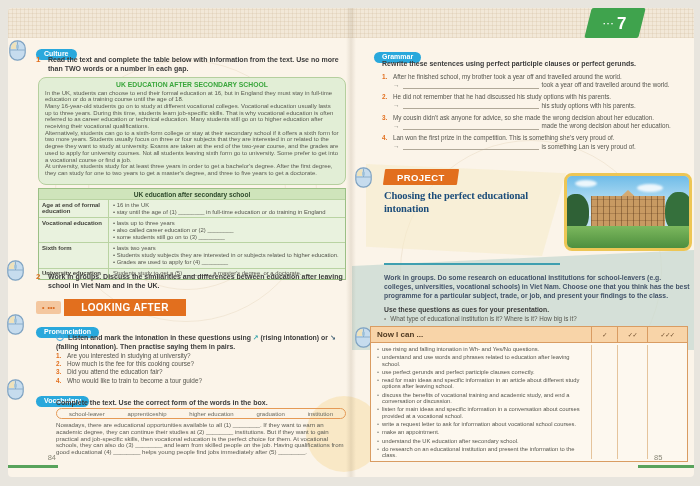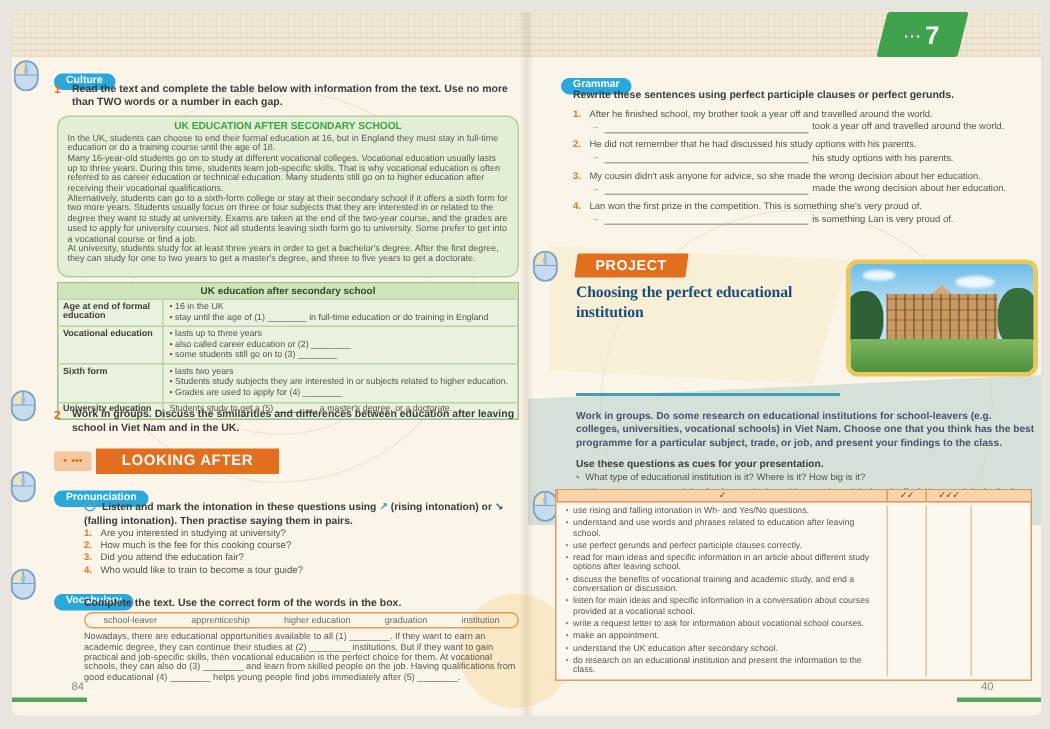--- a/index.html
+++ b/index.html
@@ -353,21 +353,21 @@
   <div class="project-photo">
     <div class="ph-sky"></div>
     <div class="ph-cloud" style="left:8px;top:4px;width:22px;height:7px;"></div>
     <div class="ph-cloud" style="left:70px;top:8px;width:26px;height:8px;"></div>
     <div class="ph-gable"></div>
     <div class="ph-building"></div>
     <div class="ph-tree" style="left:-4px;bottom:16px;width:26px;height:38px;"></div>
     <div class="ph-tree" style="right:-4px;bottom:16px;width:28px;height:40px;background:#35703c;"></div>
     <div class="ph-lawn"></div>
   </div>
-  <div class="project-title">Choosing the perfect educational institution</div>
+  <div class="project-title">Choosing the perfect educational intonation</div>
   <span class="title-rule"></span>
   <div class="project-intro">Work in groups. Do some research on educational institutions for school-leavers (e.g. colleges, universities, vocational schools) in Viet Nam. Choose one that you think has the best programme for a particular subject, trade, or job, and present your findings to the class.</div>
   <div class="cues-heading">Use these questions as cues for your presentation.</div>
   <div>
       <div class="cue-row">
       <span class="blt">•</span>
       <span class="txt">What type of educational institution is it? Where is it? How big is it?</span>
     </div>
       <div class="cue-row">
       <span class="blt">•</span>
@@ -387,20 +387,21 @@
 <svg class="abs mouse" style="left:355px;top:327px;" viewBox="0 0 17 21">
   <rect x="0.8" y="0.8" width="15.4" height="19.4" rx="7.5" fill="#c6dcee" stroke="#7fa3c2" stroke-width="1.2"></rect>
   <path d="M2 8 Q2 2.5 7.5 2 L7.5 9 L2 9 Z" fill="#efe2bb"></path>
   <line x1="8.5" y1="1.5" x2="8.5" y2="10" stroke="#7fa3c2" stroke-width="0.8"></line>
   <line x1="1.2" y1="10" x2="15.8" y2="10" stroke="#7fa3c2" stroke-width="0.8"></line>
   <rect x="7.2" y="4.5" width="2.6" height="4.5" rx="1.3" fill="#9cc0da"></rect>
 </svg>
 
 <div class="abs nic-box">
   <div class="nic-head">
+    <div class="ttl">Now I can ...</div>
     <div class="nic-check">✓</div>
     <div class="nic-check">✓✓</div>
     <div class="nic-check">✓✓✓</div>
   </div>
   <div style="padding:2px 0;">
       <div class="nic-row">
       <div class="nic-text">
         <span class="blt">•</span>
         <span class="txt">use rising and falling intonation in Wh- and Yes/No questions.</span>
       </div>
@@ -485,14 +486,14 @@
         <span class="blt">•</span>
         <span class="txt">do research on an educational institution and present the information to the class.</span>
       </div>
       <div class="nic-cell"></div>
       <div class="nic-cell"></div>
       <div class="nic-cell"></div>
     </div>
     </div>
 </div>
 
-<div class="abs pg-num" style="left:654px;top:453px;width:16px;text-align:left;">40</div>
+<div class="abs pg-num" style="left:654px;top:453px;width:16px;text-align:left;">85</div>
 <div class="abs pg-bar" style="left:638px;top:465px;width:56px;"></div>
 
 </body></html>

